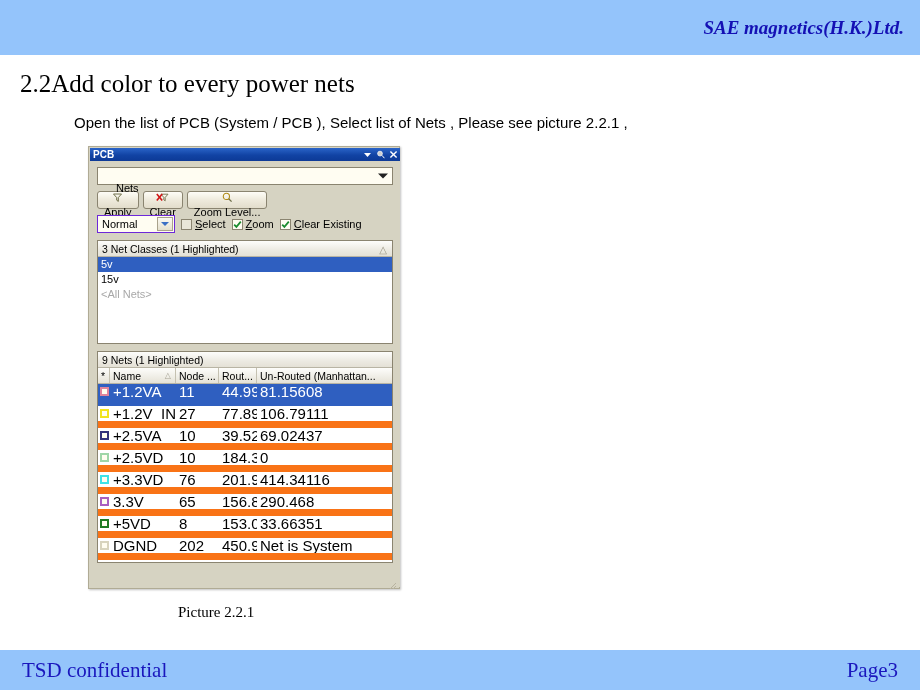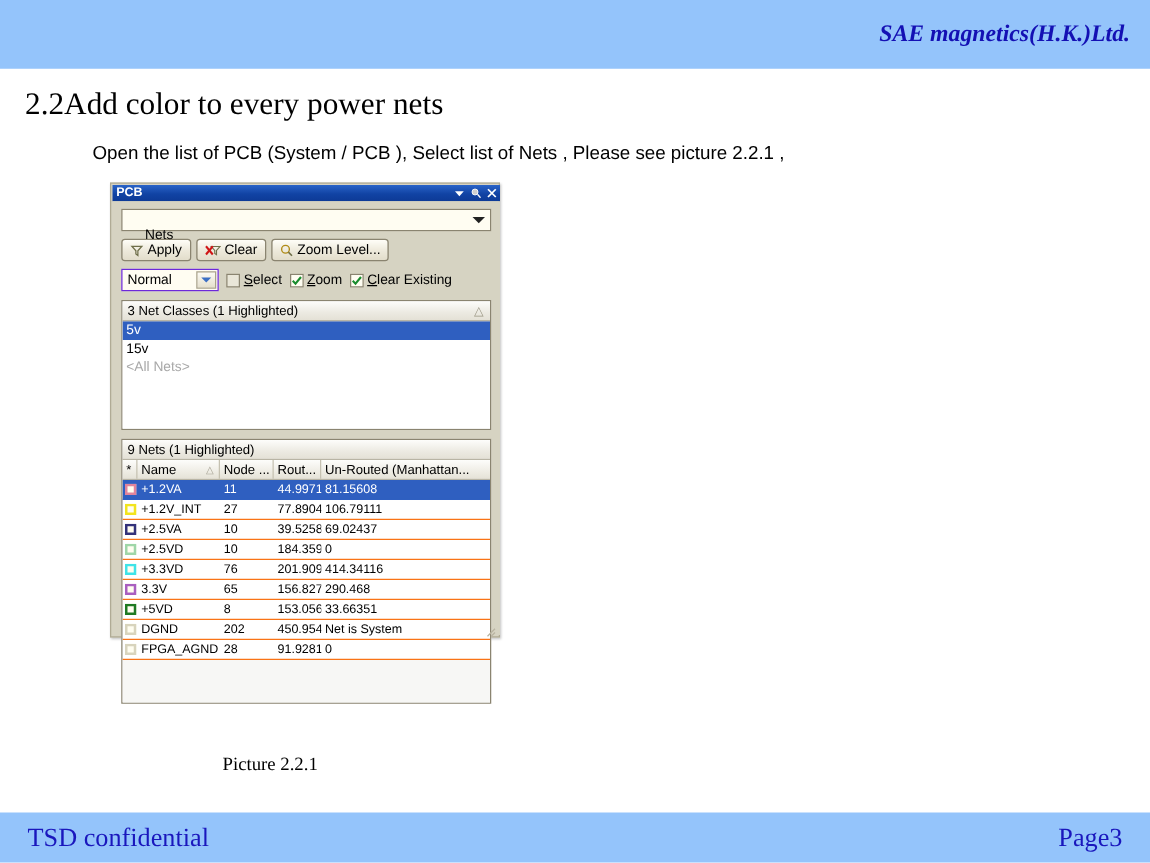--- a/index.html
+++ b/index.html
@@ -97,21 +97,21 @@
     font-size: 15px;
     white-space: nowrap;
   }
 
   
   .pcb-panel {
     position: absolute;
     left: 88px;
     top: 146px;
     width: 312px;
-    height: 364px;
+    height: 443px;
     background: #d6d3c2;
     border: 1px solid #b0ab95;
     box-sizing: border-box;
     box-shadow: 1px 1px 2px rgba(0,0,0,0.25);
   }
   .titlebar {
     position: absolute;
     left: 1px; top: 1px;
     width: 310px; height: 13px;
     background: linear-gradient(to bottom, #2a64c8 0%, #1143a4 55%, #0d3a96 100%);
@@ -191,20 +191,21 @@
     border-radius: 3px;
     box-sizing: border-box;
     display: flex;
     align-items: center;
     padding: 0 6px;
     gap: 3px;
     font-family: "Liberation Sans", sans-serif;
     font-size: 11px;
     color: #000;
     white-space: nowrap;
+    flex-direction: column;
   }
   .tool-btn svg { display: block; flex: 0 0 auto; }
 
   
   .mode-row {
     margin-top: 6px;
     display: flex;
     align-items: center;
     gap: 6px;
   }
@@ -348,23 +349,23 @@
   .c-swatch { width: 12px; }
   .c-name   { width: 66px; }
   .c-node   { width: 43px; }
   .c-rout   { width: 38px; }
   .c-unrout { flex: 1 1 auto; border-right: none !important; }
 
   .net-row {
     display: flex;
     height: 15px;
     font-family: "Liberation Sans", sans-serif;
-    font-size: 10px;
-    color: #000;
-    border-bottom: 1px solid #f97316;
+    font-size: 15px;
+    color: #000;
+    border-bottom: 7px solid #f97316;
     align-items: center;
   }
   .net-row.sel { background: #2f5fc0; color: #ffffff; border-bottom-color: #2f5fc0; }
   .net-row .cell {
     box-sizing: border-box;
     overflow: hidden;
     white-space: nowrap;
     padding-left: 3px;
     line-height: 14px;
   }

